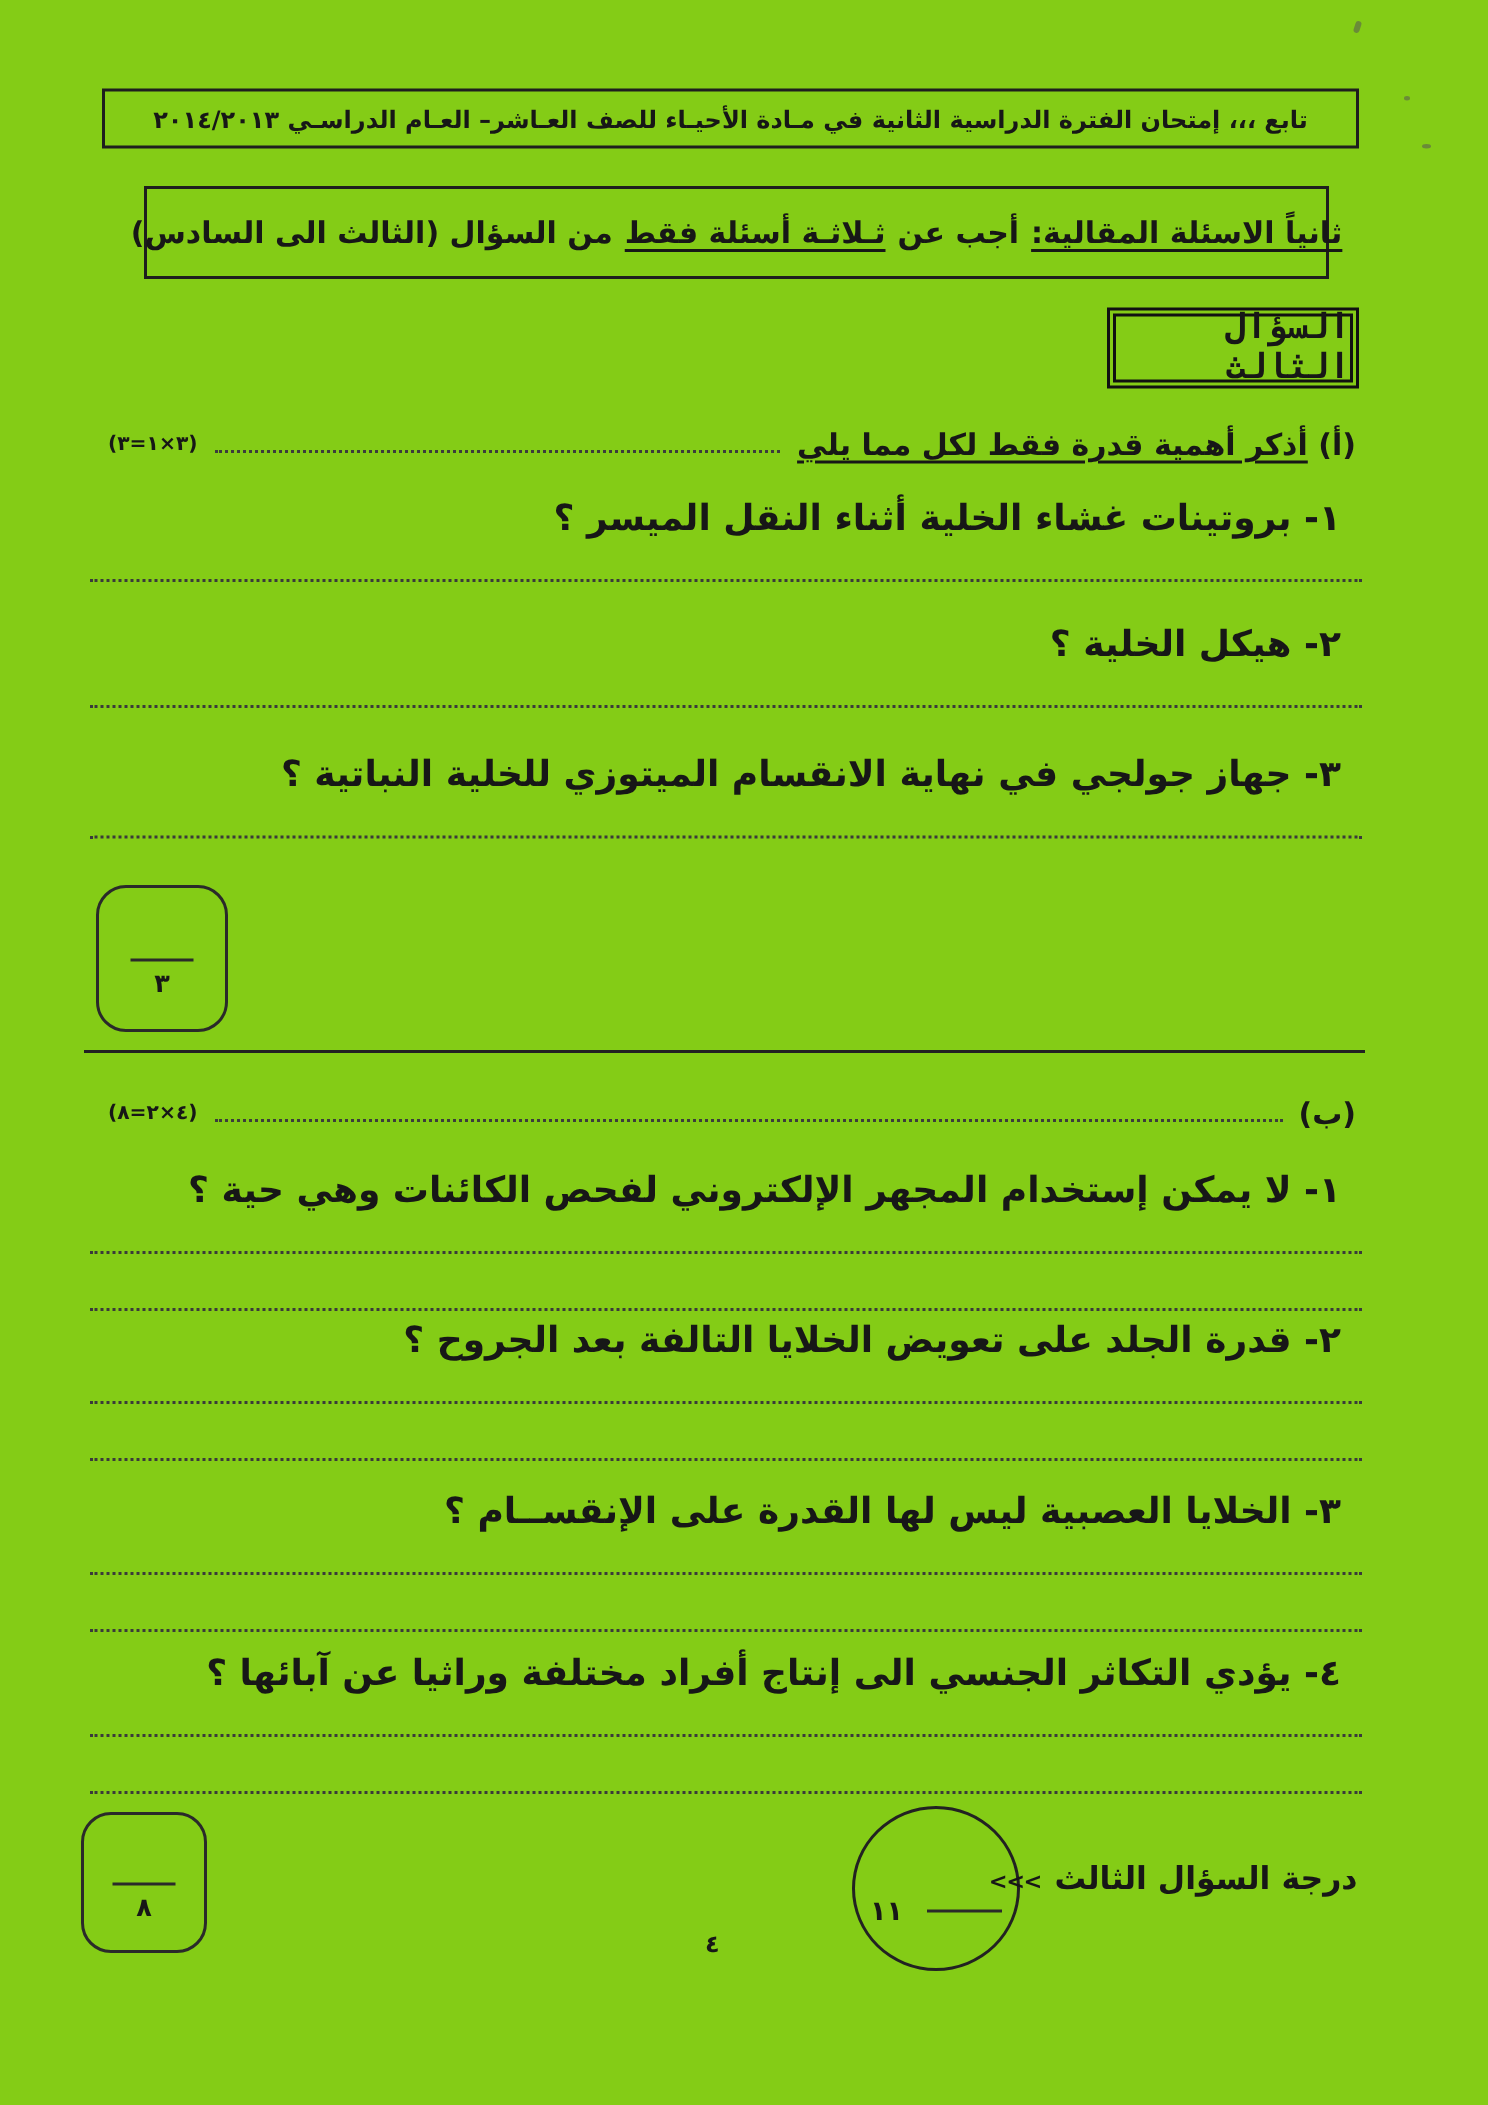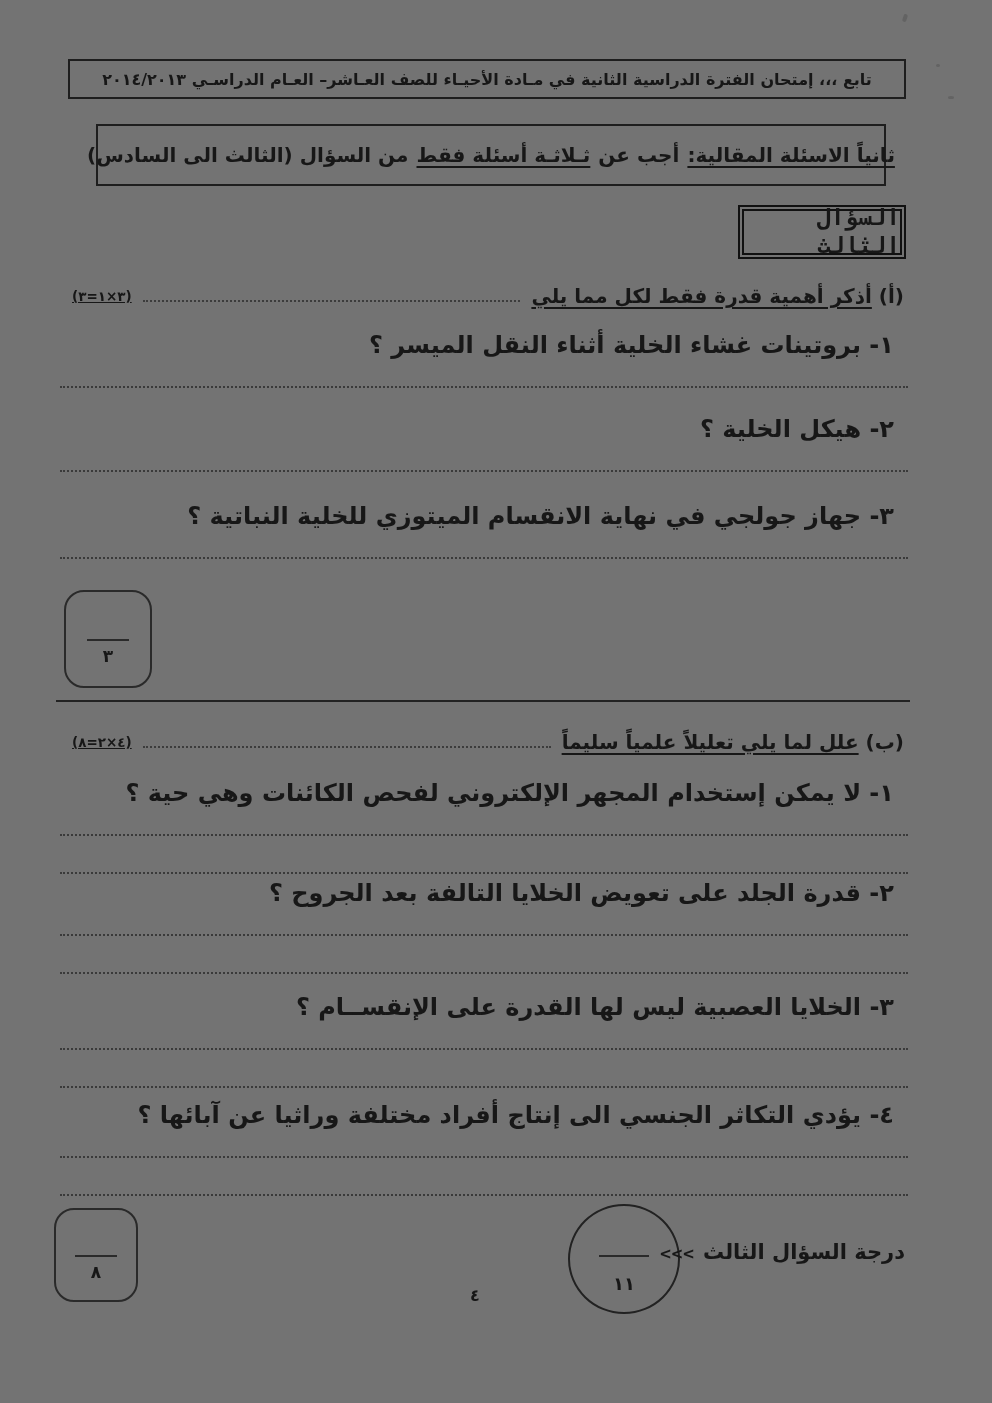--- a/index.html
+++ b/index.html
@@ -4,21 +4,21 @@
 <style>
   * { box-sizing: border-box; }
   html, body { margin: 0; padding: 0; }
   body { background: #d8d8d8; }
 
   .page {
     position: relative;
     width: 992px;
     height: 1403px;
     margin: 0 auto;
-    background: #737373;
+    background: #84cc16;
     color: #171717;
     font-family: "DejaVu Sans", sans-serif;
     overflow: hidden;
     direction: rtl;
   }
   .u { text-decoration: underline; text-underline-offset: 4px; text-decoration-thickness: 1.6px; }
   .ltr { direction: ltr; unicode-bidi: bidi-override; }
 
   .header-bar {
     position: absolute; top: 59px; left: 68px; right: 86px; height: 40px;
@@ -40,21 +40,21 @@
     display: flex; align-items: center; justify-content: center;
     font-size: 23px; font-weight: bold; font-family: Liberation Mono, monospace;
   }
 
   .part-heading {
     position: absolute; left: 72px; right: 88px; height: 32px;
     display: flex; align-items: flex-end; gap: 7px;
     font-size: 20px; font-weight: bold;
   }
   .part-heading .leader { flex: 1; border-bottom: 2px dotted #3c3c3c; margin: 0 4px 6px; }
-  .part-heading .marks { font-size: 13.5px; padding-bottom: 4px; font-weight: bold; white-space: nowrap; text-decoration: underline; }
+  .part-heading .marks { font-size: 13.5px; padding-bottom: 4px; font-weight: bold; white-space: nowrap; }
 
   .qa-block { position: absolute; left: 60px; right: 84px; }
   .q-text {
     text-align: right; padding-right: 14px;
     font-size: 24px; font-weight: bold; line-height: 30px;
   }
   .answer-line { border-bottom: 2.4px dotted #3a3a3a; height: 0; margin-top: 26px; }
   .qa-block .answer-line + .answer-line { margin-top: 36px; }
 
   .separator { position: absolute; top: 700px; left: 56px; right: 82px; border-top: 2.2px solid #222; }
@@ -66,21 +66,21 @@
     padding-top: 26px;
   }
   .score-box.a { top: 590px; left: 64px; width: 88px; height: 98px; }
   .score-box.b { top: 1208px; left: 54px; width: 84px; height: 94px; }
   .score-dash { width: 42px; border-top: 2px solid #2a2a2a; }
   .score-num { font-size: 17px; font-weight: bold; }
 
   .total-circle {
     position: absolute; top: 1204px; left: 568px; width: 112px; height: 110px;
     border: 2.2px solid #222; border-radius: 50%;
-    display: flex; flex-direction: column; align-items: center; justify-content: center; gap: 16px;
+    display: flex; align-items: center; justify-content: center; gap: 16px;
     padding-top: 30px;
   }
   .total-circle .score-dash { width: 50px; }
   .total-circle .score-num { font-size: 18px; }
 
   .footer-label {
     position: absolute; top: 1240px; right: 87px;
     display: flex; align-items: center; gap: 9px;
     font-size: 21px; font-weight: bold; white-space: nowrap;
   }
@@ -141,21 +141,20 @@
 
   <div class="score-box a">
     <div class="score-dash"></div>
     <span class="score-num">٣</span>
   </div>
 
   <div class="separator"></div>
 
   <div class="part-heading" style="top:722px">
     <span>(ب)</span>
-    <span class="u">علل لما يلي تعليلاً علمياً سليماً</span>
     <span class="leader"></span>
     <span class="marks ltr">(٨=٢×٤)</span>
   </div>
 
   <div class="qa-block" style="top:778px">
     <div class="q-text">١- لا يمكن إستخدام المجهر الإلكتروني لفحص الكائنات وهي حية ؟</div>
     <div class="answer-line"></div>
     <div class="answer-line"></div>
   </div>
 

